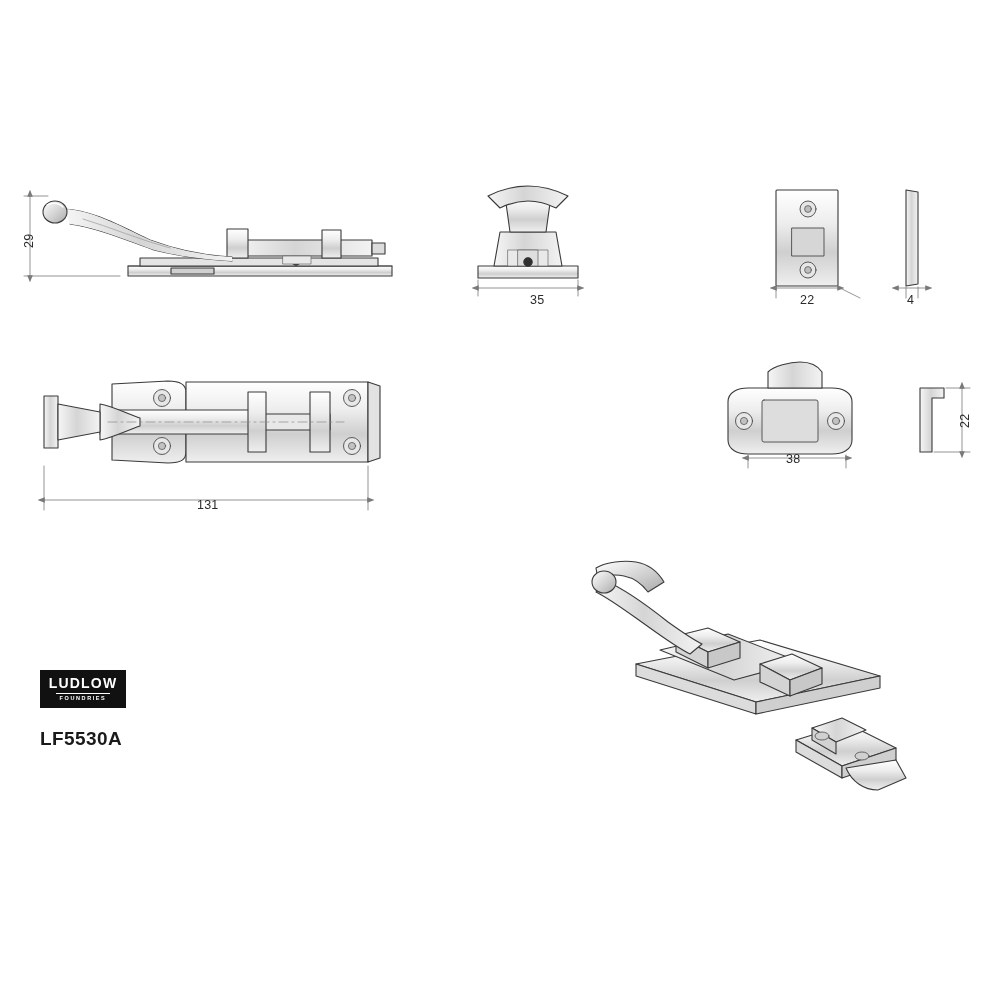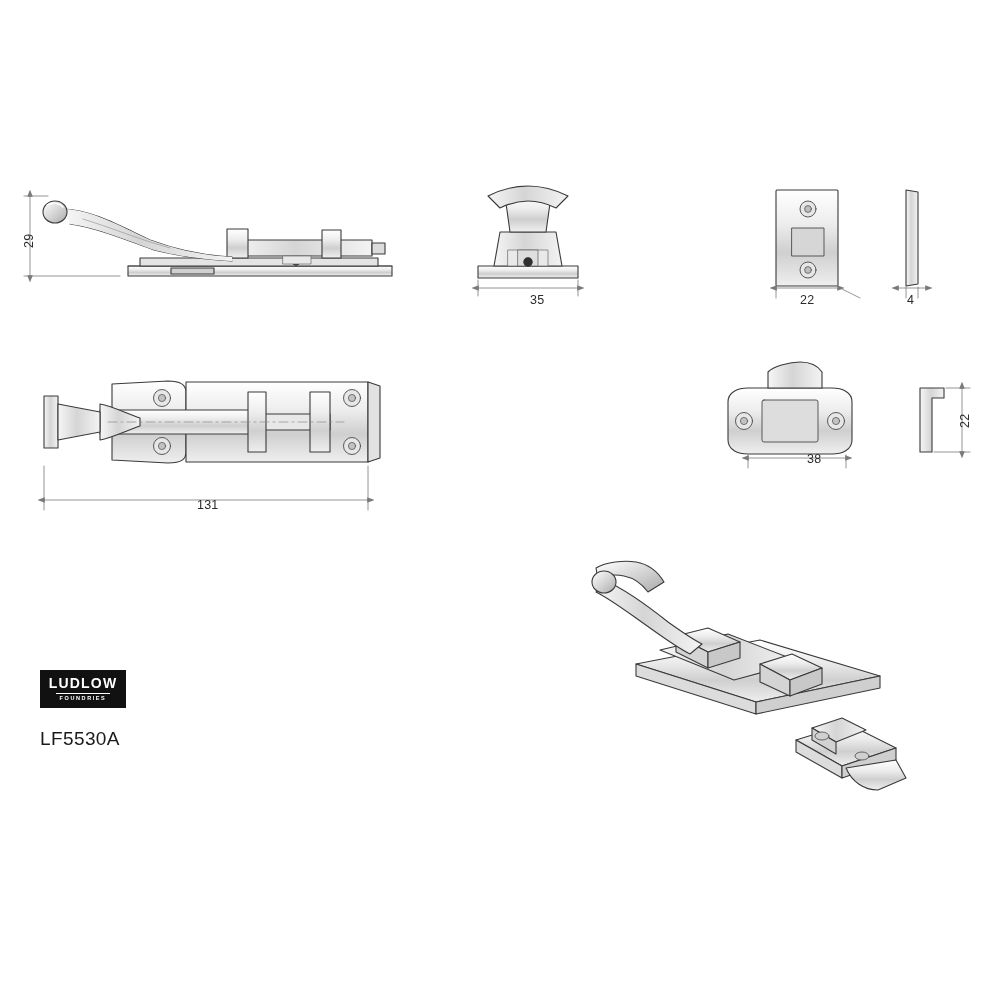--- a/index.html
+++ b/index.html
@@ -50,21 +50,21 @@
     color:#ffffff;
     font-family:"Liberation Sans", sans-serif;
     font-size:5.5px;
     font-weight:700;
     letter-spacing:1.6px;
   }
   .code{
     position:absolute;
     left:40px;top:728px;
     font-size:19px;
-    font-weight:400;
+    font-weight:700;
     color:#1a1a1a;
     letter-spacing:.4px;
   }
   .legal{
     position:absolute;
     left:40px;top:755px;
     font-size:10.5px;
     color:#222222;
     letter-spacing:.1px;
   }
@@ -273,21 +273,21 @@
   <div class="dimtext vert" style="left:22px;top:248px;">29</div>
 
   <div class="dimtext" style="left:530px;top:293px;">35</div>
 
   <div class="dimtext" style="left:800px;top:293px;">22</div>
 
   <div class="dimtext" style="left:907px;top:293px;">4</div>
 
   <div class="dimtext" style="left:197px;top:498px;">131</div>
 
-  <div class="dimtext" style="left:786px;top:452px;margin-left:21px;">38</div>
+  <div class="dimtext" style="left:786px;top:452px;">38</div>
 
   <div class="dimtext vert" style="left:958px;top:428px;">22</div>
 
   <div class="logo-box">
     <span class="logo-word">LUDLOW</span>
     <span class="logo-rule"></span>
     <span class="logo-sub">FOUNDRIES</span>
   </div>
 
   <div class="code">LF5530A</div>

